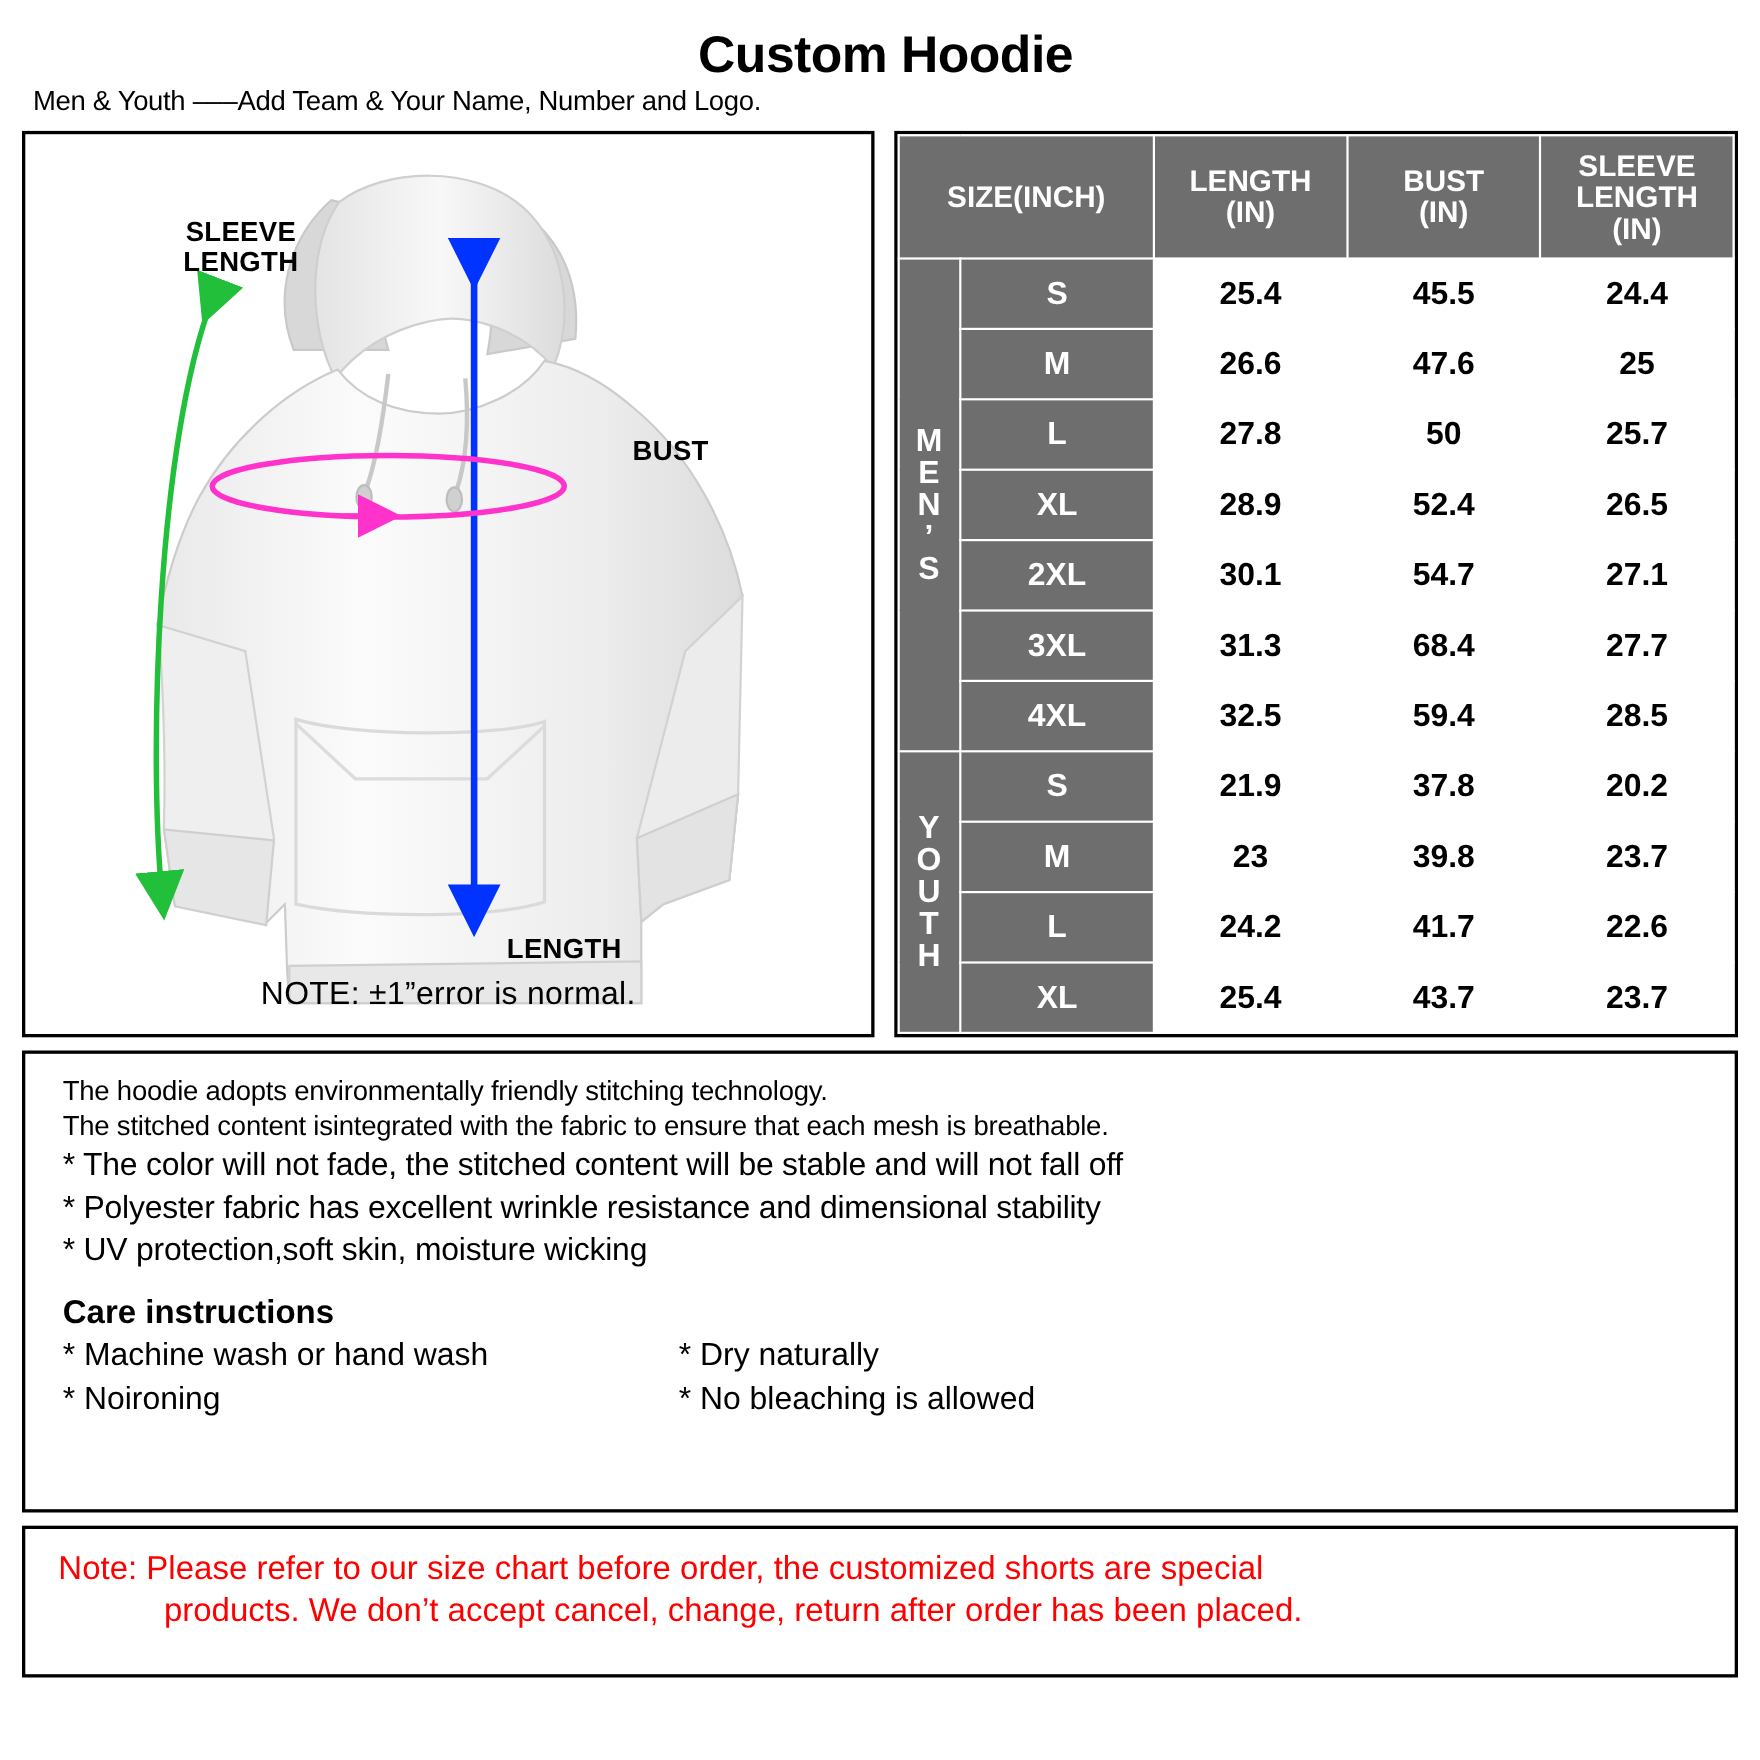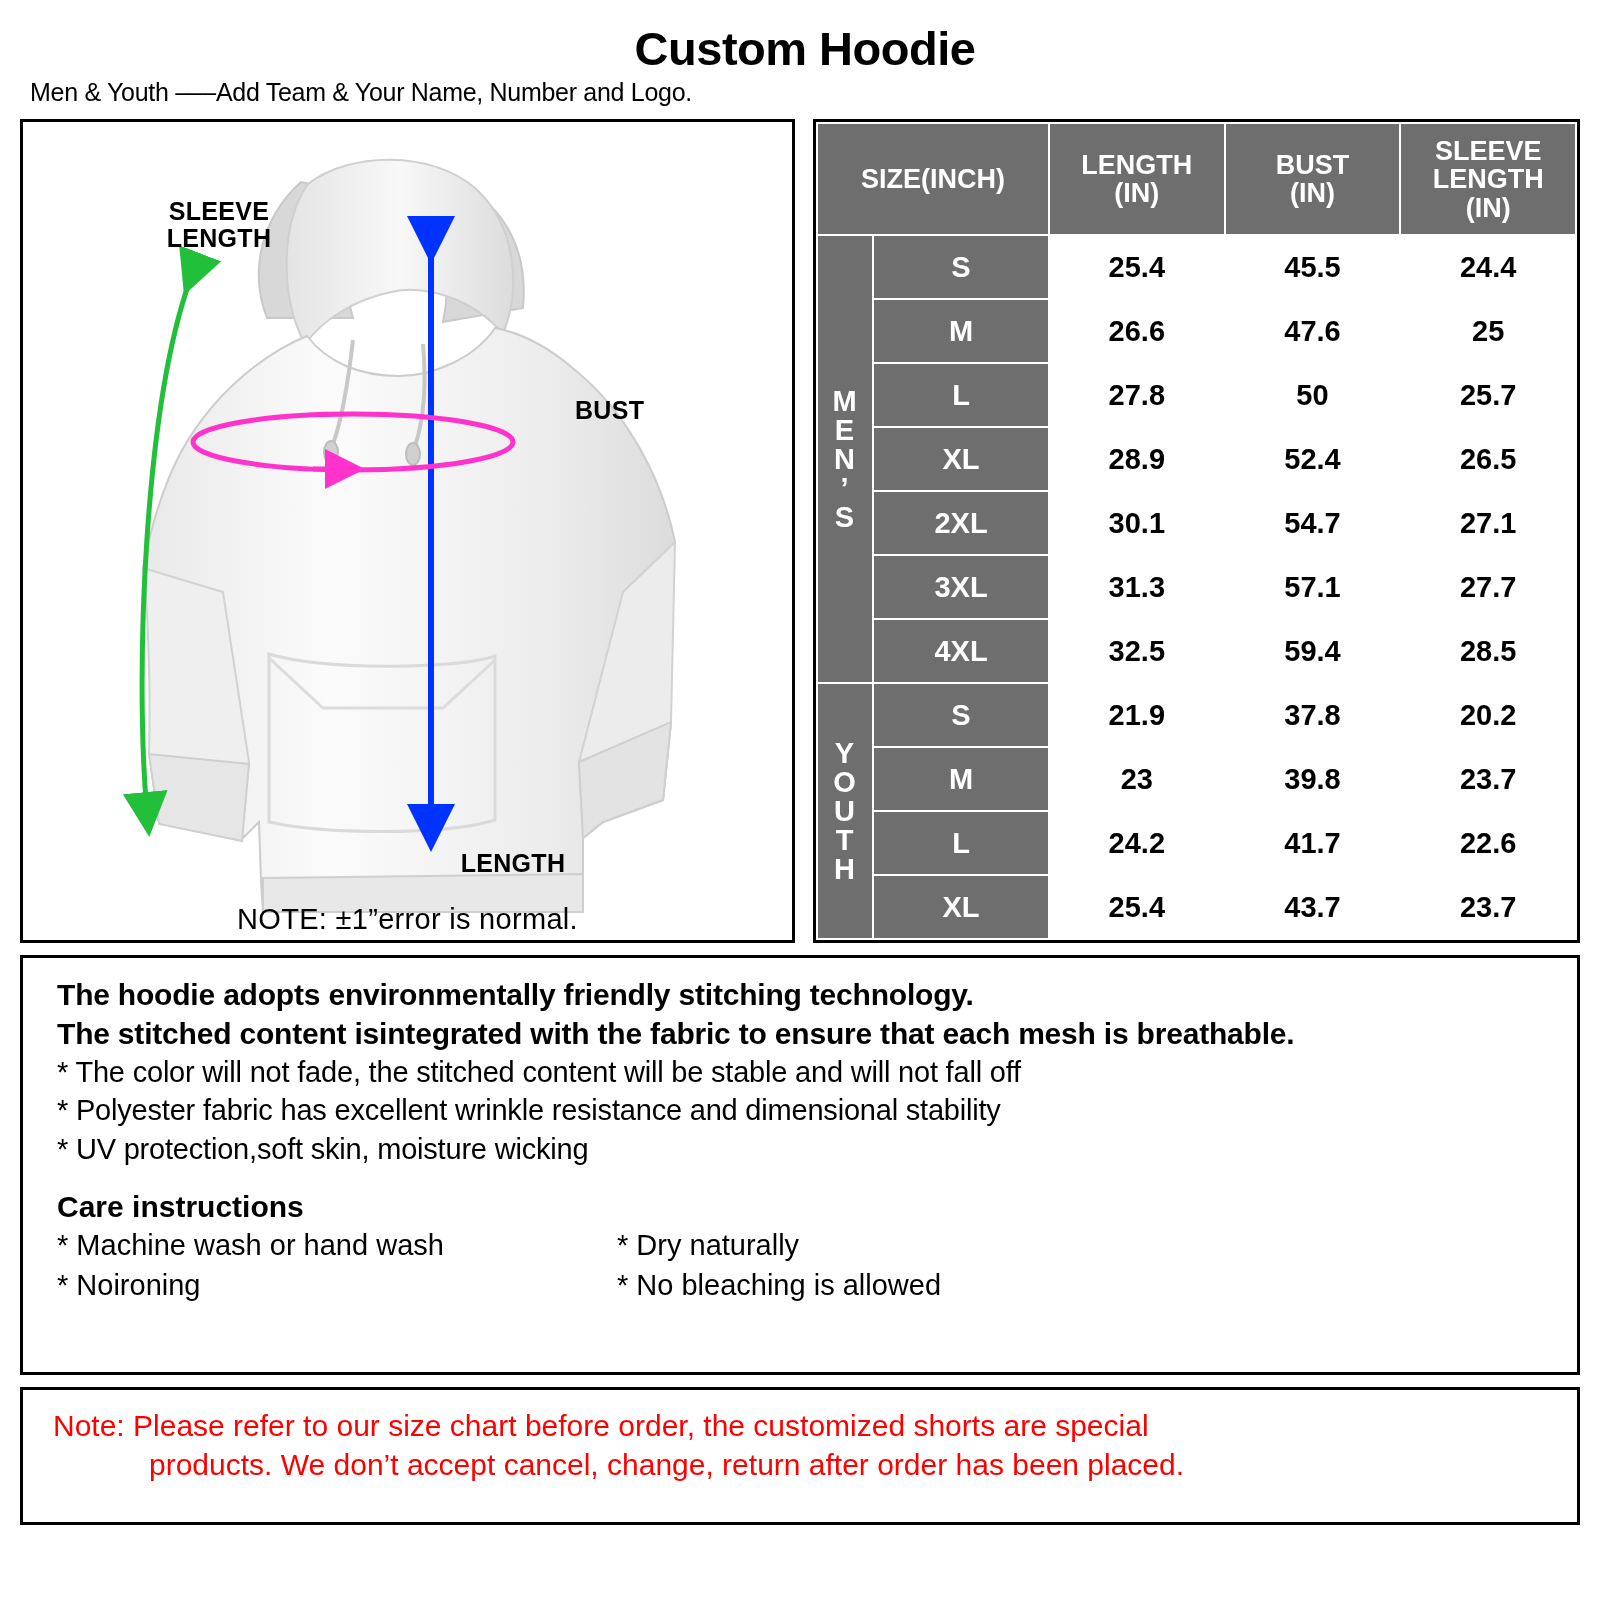--- a/index.html
+++ b/index.html
@@ -54,21 +54,21 @@
     background: #fff;
     overflow: hidden;
   }
   
   .hoodie-wrap {
     position: absolute;
     left: 0; top: 0; right: 0; bottom: 0;
   }
   .diagram-note {
     position: absolute;
-    bottom: 4px;
+    bottom: 19px;
     left: 0; right: 0;
     text-align: center;
     font-size: 29px;
     letter-spacing: 0.3px;
   }
   .lbl {
     position: absolute;
     font-size: 25px;
     font-weight: bold;
     letter-spacing: 0.3px;
@@ -129,22 +129,22 @@
   col.c-size { width: 176px; }
   col.c-num { width: auto; }
   
   .info-box {
     margin-top: 12px;
     border: 3px solid #000;
     padding: 18px 34px 22px 34px;
     height: 420px;
   }
   .info-strong {
-    font-size: 30px;
-    font-weight: bold;
+    font-size: 25px;
+    font-weight: normal;
     line-height: 1.28;
     letter-spacing: -0.2px;
   }
   .info-line {
     font-size: 29px;
     line-height: 1.32;
     letter-spacing: -0.2px;
   }
   .care-title {
     font-size: 30px;
@@ -339,21 +339,21 @@
           </tr>
           <tr>
             <td class="sz">2XL</td>
             <td class="val">30.1</td>
             <td class="val">54.7</td>
             <td class="val">27.1</td>
           </tr>
           <tr>
             <td class="sz">3XL</td>
             <td class="val">31.3</td>
-            <td class="val">57.1</td>
+            <td class="val">68.4</td>
             <td class="val">27.7</td>
           </tr>
           <tr>
             <td class="sz">4XL</td>
             <td class="val">32.5</td>
             <td class="val">59.4</td>
             <td class="val">28.5</td>
           </tr>
 
           <tr>

